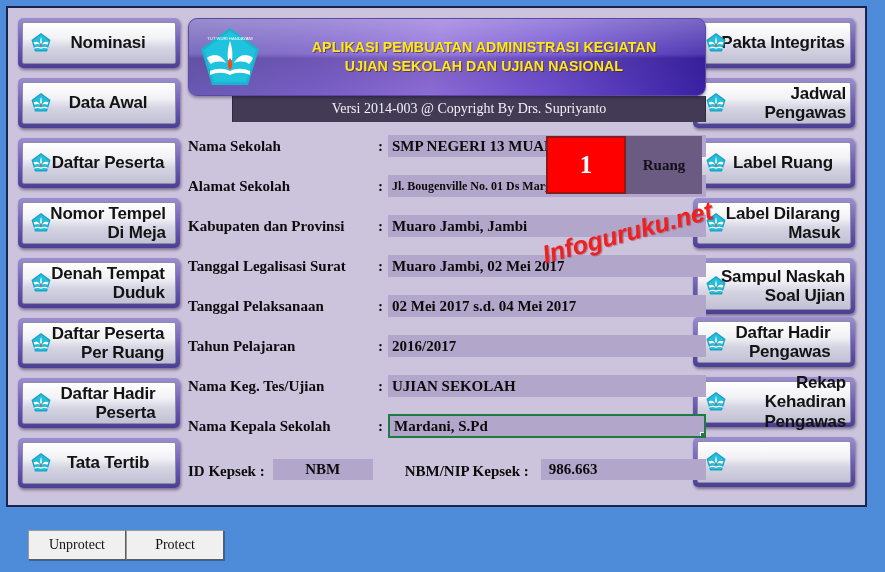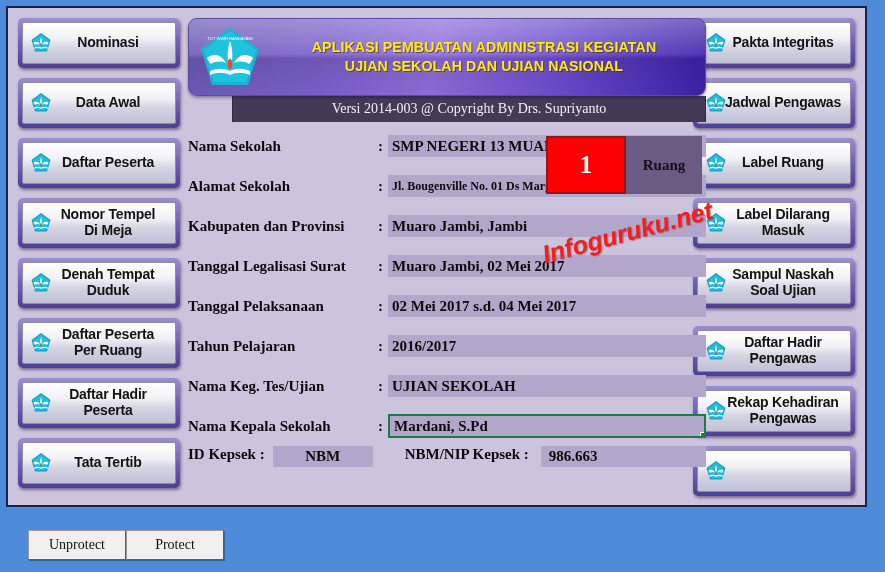--- a/index.html
+++ b/index.html
@@ -46,24 +46,24 @@
     height: 100%;
     background: linear-gradient(180deg,#ffffff 0%,#f2f2f6 38%,#d5d4e2 62%,#c2c0d4 100%);
     border: 1px solid #8e8aa8;
     border-radius: 2px;
     display: flex;
     align-items: center;
     justify-content: center;
     box-sizing: border-box;
   }
   .btn-label {
-    font-size: 14px;
+    font-size: 17px;
     font-weight: bold;
     color: #131313;
-    text-align: center;
+    text-align: right;
     line-height: 1.12;
     letter-spacing: -0.2px;
     padding-left: 22px;
     padding-right: 4px;
     white-space: pre-line;
   }
   .btn-ico {
     position: absolute;
     left: 7px; top: 50%;
     transform: translateY(-50%);
@@ -171,21 +171,21 @@
     width: 5px; height: 5px;
     background: #1f7a43;
     border: 1px solid #ffffff;
   }
 
   
   .row-id {
     position: relative;
     height: 34px;
     display: flex;
-    align-items: flex-start;
+    align-items: flex-end;
     font-family: "Liberation Serif", serif;
     font-size: 15px;
     font-weight: bold;
     color: #0b0b0b;
   }
   .idk-label { margin-right: 8px; }
   .idk-box {
     width: 100px; height: 21px; line-height: 21px;
     background: #b3a6cb;
     text-align: center;
@@ -438,21 +438,21 @@
                 <path d="M3.4 10.6 C6.2 8.6 8.8 10 10 12.6 C8.2 11.8 6.2 11.9 4.8 12.8 Z" fill="#ffffff"></path>
                 <path d="M18.6 10.6 C15.8 8.6 13.2 10 12 12.6 C13.8 11.8 15.8 11.9 17.2 12.8 Z" fill="#ffffff"></path>
                 <path d="M11 5 C10.3 7.2 10 9.4 10.3 11.6 L11.7 11.6 C12 9.4 11.7 7.2 11 5 Z" fill="#ffffff"></path>
                 <path d="M11 11.2 C10 12.4 10 14 11 15 C12 14 12 12.4 11 11.2 Z" fill="#ef4a1e"></path>
                 <path d="M4.2 15.4 C6.6 14.4 8.9 14.4 11 15.4 C13.1 14.4 15.4 14.4 17.8 15.4 L17.8 16.8 C15.4 15.8 13.1 15.8 11 16.8 C8.9 15.8 6.6 15.8 4.2 16.8 Z" fill="#ffffff"></path>
               </svg></span>
             <span class="btn-label">Label Dilarang
 Masuk</span>
           </div>
         </div>
-        <div class="btn-wrap" style="height: 50px; margin-bottom: 18px;">
+        <div class="btn-wrap" style="height: 56px; margin-bottom: 3px;">
           <div class="btn">
             <span class="btn-ico"><svg viewBox="0 0 22 22" width="22" height="22">
                 <path d="M11 1 L20.5 8 L17 19.5 L5 19.5 L1.5 8 Z" fill="#1a9fc0"></path>
                 <path d="M11 2.6 L19 8.6 L16 18.2 L6 18.2 L3 8.6 Z" fill="#22bedb"></path>
                 <path d="M3.4 10.6 C6.2 8.6 8.8 10 10 12.6 C8.2 11.8 6.2 11.9 4.8 12.8 Z" fill="#ffffff"></path>
                 <path d="M18.6 10.6 C15.8 8.6 13.2 10 12 12.6 C13.8 11.8 15.8 11.9 17.2 12.8 Z" fill="#ffffff"></path>
                 <path d="M11 5 C10.3 7.2 10 9.4 10.3 11.6 L11.7 11.6 C12 9.4 11.7 7.2 11 5 Z" fill="#ffffff"></path>
                 <path d="M11 11.2 C10 12.4 10 14 11 15 C12 14 12 12.4 11 11.2 Z" fill="#ef4a1e"></path>
                 <path d="M4.2 15.4 C6.6 14.4 8.9 14.4 11 15.4 C13.1 14.4 15.4 14.4 17.8 15.4 L17.8 16.8 C15.4 15.8 13.1 15.8 11 16.8 C8.9 15.8 6.6 15.8 4.2 16.8 Z" fill="#ffffff"></path>
               </svg></span>

